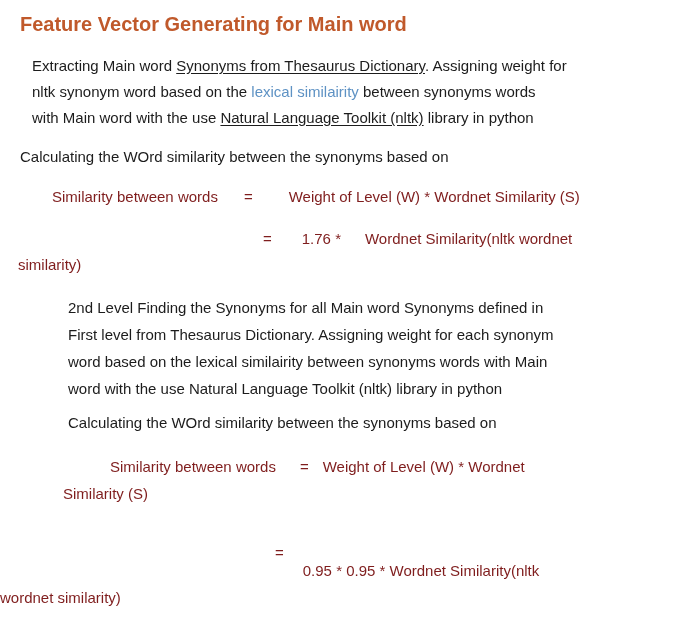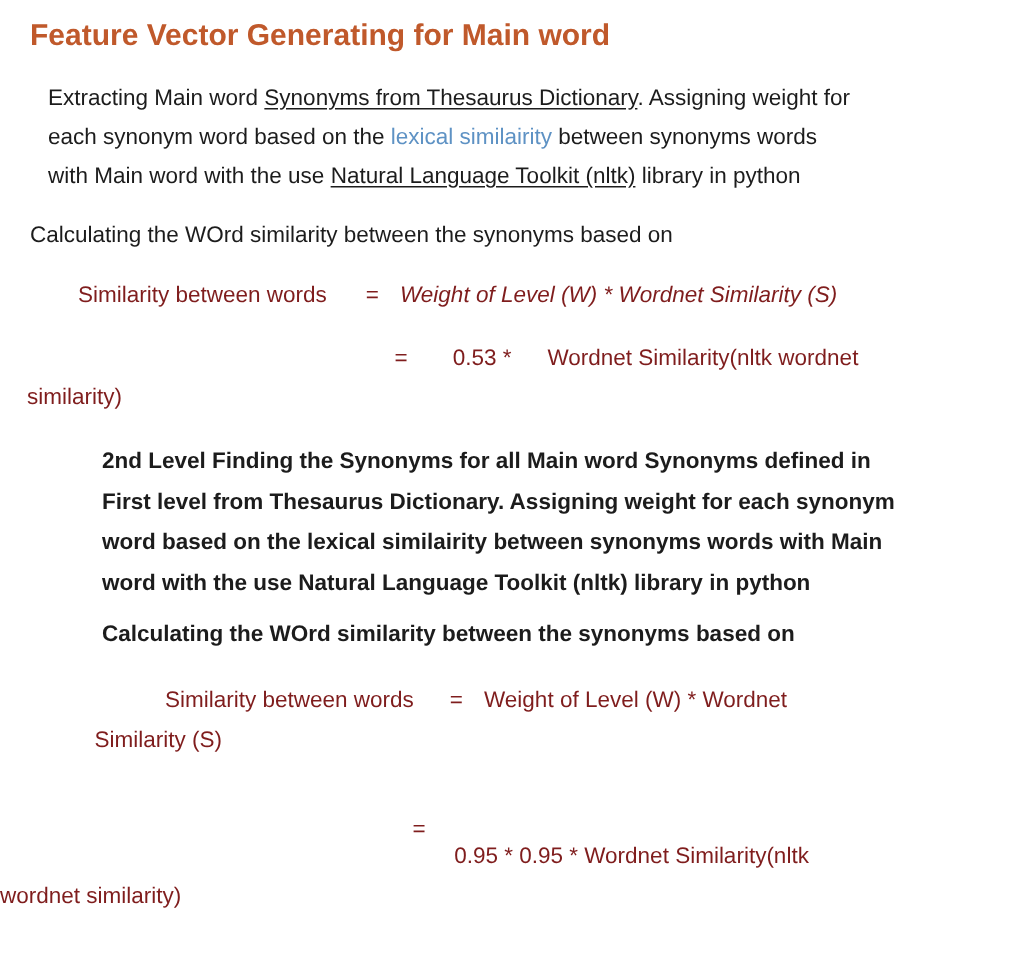--- a/index.html
+++ b/index.html
@@ -22,21 +22,21 @@
     font-weight: bold;
     color: #C0592B;
     white-space: nowrap;
   }
 
   .line {
     line-height: 26px;
     white-space: nowrap;
   }
   .pl20 { padding-left: 20px; }
-  .pl68 { padding-left: 68px; font-weight: bold; }
+  .pl68 { padding-left: 68px; }
 
   .para1 { margin-top: 18px; padding-left: 12px; }
   .para2 { margin-top: 13px; }
   .para3 { margin-top: 16px; }
   .para3 .line { line-height: 27px; }
   .para4 { margin-top: 8px; }
 
   .u { text-decoration: underline; text-underline-offset: 2px; }
   .hl { color: #5E92C4; }
 
@@ -44,21 +44,21 @@
     display: flex;
     align-items: center;
     line-height: 26px;
     white-space: pre;
     color: #7f1d1d;
   }
   .f27 { line-height: 27px; }
 
   .f1l1 { margin-top: 14px; padding-left: 52px; }
   .f1l1 .eq  { margin-left: 26px; }
-  .f1l1 .rhs { margin-left: 14px; font-style: italic; }
+  .f1l1 .rhs { margin-left: 36px; }
 
   .f1l2 { margin-top: 16px; padding-left: 263px; }
   .f1l2 .a { margin-left: 30px; }
   .f1l2 .b { margin-left: 24px; }
 
   .f1l3 { padding-left: 18px; }
 
   .f2l1 { margin-top: 17px; padding-left: 110px; }
   .f2l1 .eq  { margin-left: 24px; }
   .f2l1 .rhs { margin-left: 14px; }
@@ -86,35 +86,35 @@
 </style>
 </head>
 <body>
 
 <div class="doc">
 
   <h1 class="doc-title">Feature Vector Generating for Main word</h1>
 
   <div class="para1">
     <div class="line pl20"><span>Extracting Main word </span><span class="u">Synonyms from Thesaurus Dictionary</span><span>. Assigning weight for</span></div>
-    <div class="line pl20"><span>each synonym word based on the </span><span class="hl">lexical similairity</span><span> between synonyms words</span></div>
+    <div class="line pl20"><span>nltk synonym word based on the </span><span class="hl">lexical similairity</span><span> between synonyms words</span></div>
     <div class="line pl20"><span>with Main word with the use </span><span class="u">Natural Language Toolkit (nltk)</span><span> library in python</span></div>
   </div>
 
   <div class="line pl20 para2">Calculating the WOrd similarity between the synonyms based on</div>
 
   <div class="fline f1l1">
     <span class="lhs">Similarity between words</span>
     <span class="eq">=</span>
     <span class="rhs">Weight of Level (W) * Wordnet Similarity (S)</span>
   </div>
 
   <div class="fline f1l2">
     <span class="eq">=</span>
-    <span class="a">0.53 *</span>
+    <span class="a">1.76 *</span>
     <span class="b">Wordnet Similarity(nltk wordnet</span>
   </div>
 
   <div class="fline f1l3">
     <span>similarity)</span>
   </div>
 
   <div class="para3">
     <div class="line pl68">2nd Level Finding the Synonyms for all Main word Synonyms defined in</div>
     <div class="line pl68">First level from Thesaurus Dictionary. Assigning weight for each synonym</div>

